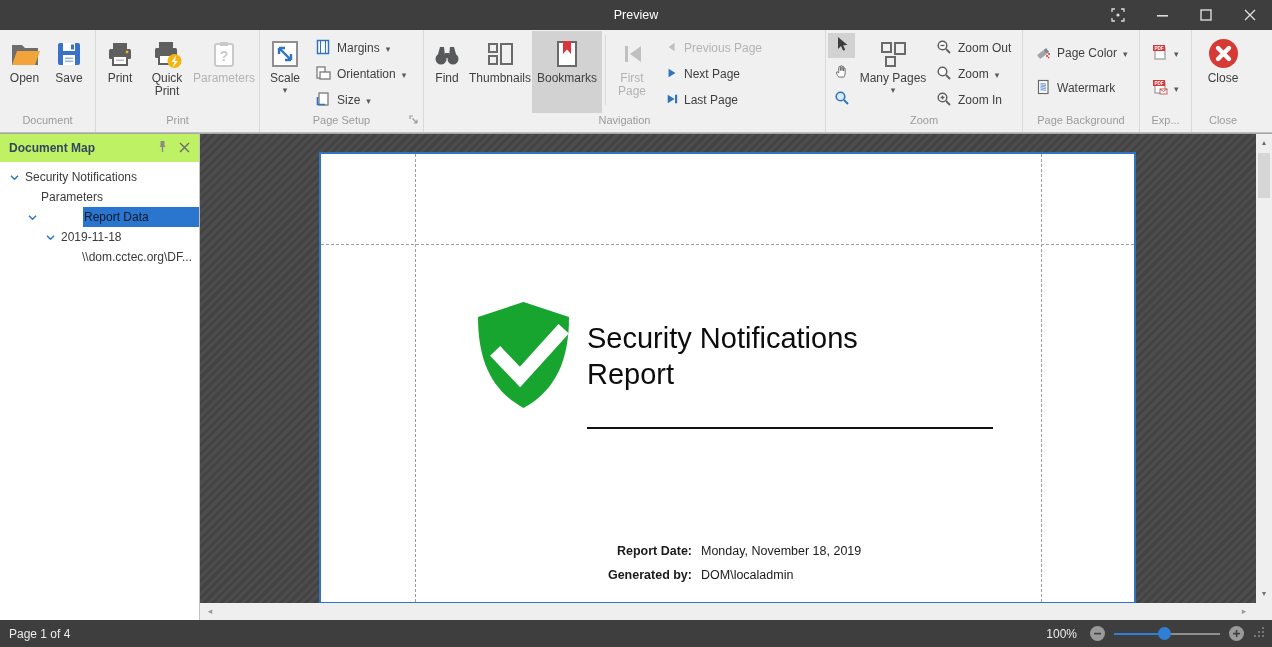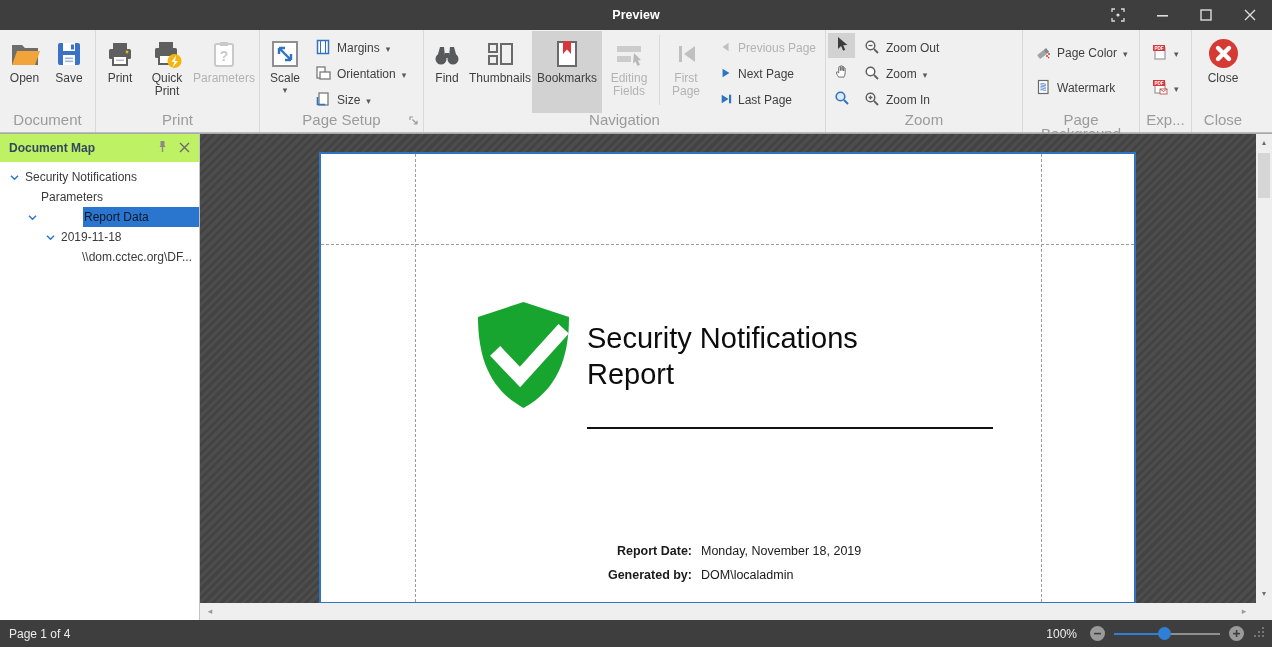--- a/index.html
+++ b/index.html
@@ -2,31 +2,31 @@
 <html><head>
 <meta charset="utf-8">
 <style>
   * { box-sizing: border-box; margin: 0; padding: 0; }
   html,body { width:1272px; height:647px; overflow:hidden; }
   body { position:relative; font-family:"Liberation Sans", sans-serif; background:#f0f0f0; }
 
   
   .titlebar { position:absolute; left:0; top:0; width:1272px; height:30px; background:#3e3e3e; }
   .titlebar .title { position:absolute; left:0; right:0; top:0; height:30px; line-height:30px;
-    text-align:center; color:#fff; font-size:12.5px; font-weight:bold; }
+    text-align:center; color:#fff; font-size:12.5px; font-weight:normal; }
   .win-controls { position:absolute; right:0; top:0; height:30px; display:flex; align-items:center; }
   .win-btn { width:44px; height:30px; display:flex; align-items:center; justify-content:center; cursor:default; }
 
   
   .ribbon { position:absolute; left:0; top:30px; width:1272px; height:103px; background:#f0f0f0;
     border-bottom:1px solid #bdbdbd; display:flex; }
   .rgroup { border-right:1px solid #d9d9d9; display:flex; flex-direction:column; flex:none; }
   .rcontent { flex:1; display:flex; align-items:stretch; padding:1px 2px 0 2px; }
   .rcontent.center { justify-content:center; }
-  .rlabel { height:19px; font-size:15px; color:#9b9b9b; text-align:center; line-height:14px; position:relative; }
+  .rlabel { height:19px; font-size:11px; color:#9b9b9b; text-align:center; line-height:14px; position:relative; }
   .btn-lg { display:flex; flex-direction:column; align-items:center; padding:4px 2px 0 2px;
     font-size:12px; color:#3f3f3f; line-height:13px; text-align:center; }
   .btn-lg .ic { height:37px; display:flex; align-items:center; justify-content:center; flex:none; }
   .btn-lg.disabled { color:#b3b3b3; }
   .btn-lg.selected { background:#d2d2d2; }
   .small-col { display:flex; flex-direction:column; padding-top:8px; gap:8px; }
   .small-col.two { padding-top:13px; gap:17px; }
   .btn-sm { display:flex; align-items:center; gap:6px; font-size:12px; color:#3f3f3f;
     height:18px; padding:0 3px; white-space:nowrap; }
   .btn-sm.disabled { color:#b3b3b3; }
@@ -271,30 +271,20 @@
       </div>
       <div class="btn-lg selected" style="width:70px">
         <span class="ic">
           <svg width="32" height="32" viewBox="0 0 32 32">
               <rect x="7" y="4" width="18" height="24" fill="#fff" stroke="#6a6a6a" stroke-width="2"></rect>
               <path d="M12 3h8v13l-4-4.5L12 16z" fill="#d9363b"></path>
             </svg>
         </span>
         <span>Bookmarks</span>
       </div>
-      <div class="btn-lg disabled" style="width:54px">
-        <span class="ic">
-          <svg width="32" height="32" viewBox="0 0 32 32">
-              <rect x="4" y="8" width="24" height="6" fill="#cccccc"></rect>
-              <rect x="4" y="18" width="14" height="6" fill="#cccccc"></rect>
-              <path d="M21 15l7 7-3 .5 2 4.2-2.5 1.3-2-4.4-2.5 2z" fill="#b9b9b9"></path>
-            </svg>
-        </span>
-        <span>Editing Fields</span>
-      </div>
       <div class="vsep"></div>
       <div class="btn-lg disabled" style="width:46px">
         <span class="ic">
           <svg width="26" height="26" viewBox="0 0 26 26">
               <rect x="6" y="5" width="3" height="16" fill="#c0c0c0"></rect>
               <path d="M22 5L11 13l11 8z" fill="#c0c0c0"></path>
             </svg>
         </span>
         <span>First Page</span>
       </div>
@@ -347,20 +337,31 @@
           </span>
         </div>
         <div class="tool-btn">
           <span>
             <svg width="16" height="16" viewBox="0 0 16 16">
                 <circle cx="6.5" cy="6.5" r="4.3" fill="#dce9f8" stroke="#2e74c2" stroke-width="1.6"></circle>
                 <path d="M10 10l4 4" stroke="#2e74c2" stroke-width="2"></path>
               </svg>
           </span>
         </div>
+      </div>
+      <div class="btn-lg" style="width:72px">
+        <span class="ic">
+          <svg width="32" height="32" viewBox="0 0 32 32">
+              <rect x="5" y="5" width="9" height="9" fill="none" stroke="#6a6a6a" stroke-width="2"></rect>
+              <rect x="18" y="5" width="10" height="11" fill="none" stroke="#6a6a6a" stroke-width="2"></rect>
+              <rect x="9" y="19" width="9" height="9" fill="none" stroke="#6a6a6a" stroke-width="2"></rect>
+            </svg>
+        </span>
+        <span>Many Pages</span>
+        <span class="caret below"></span>
       </div>
       <div class="small-col" style="padding-left:4px">
         <div class="btn-sm">
           <span>
             <svg width="16" height="16" viewBox="0 0 16 16">
                 <circle cx="6.5" cy="6.5" r="4.3" fill="#fff" stroke="#5f5f5f" stroke-width="1.5"></circle>
                 <path d="M4.5 6.5h4" stroke="#5f5f5f" stroke-width="1.4"></path>
                 <path d="M10 10l4 4" stroke="#5f5f5f" stroke-width="1.8"></path>
               </svg>
           </span>

